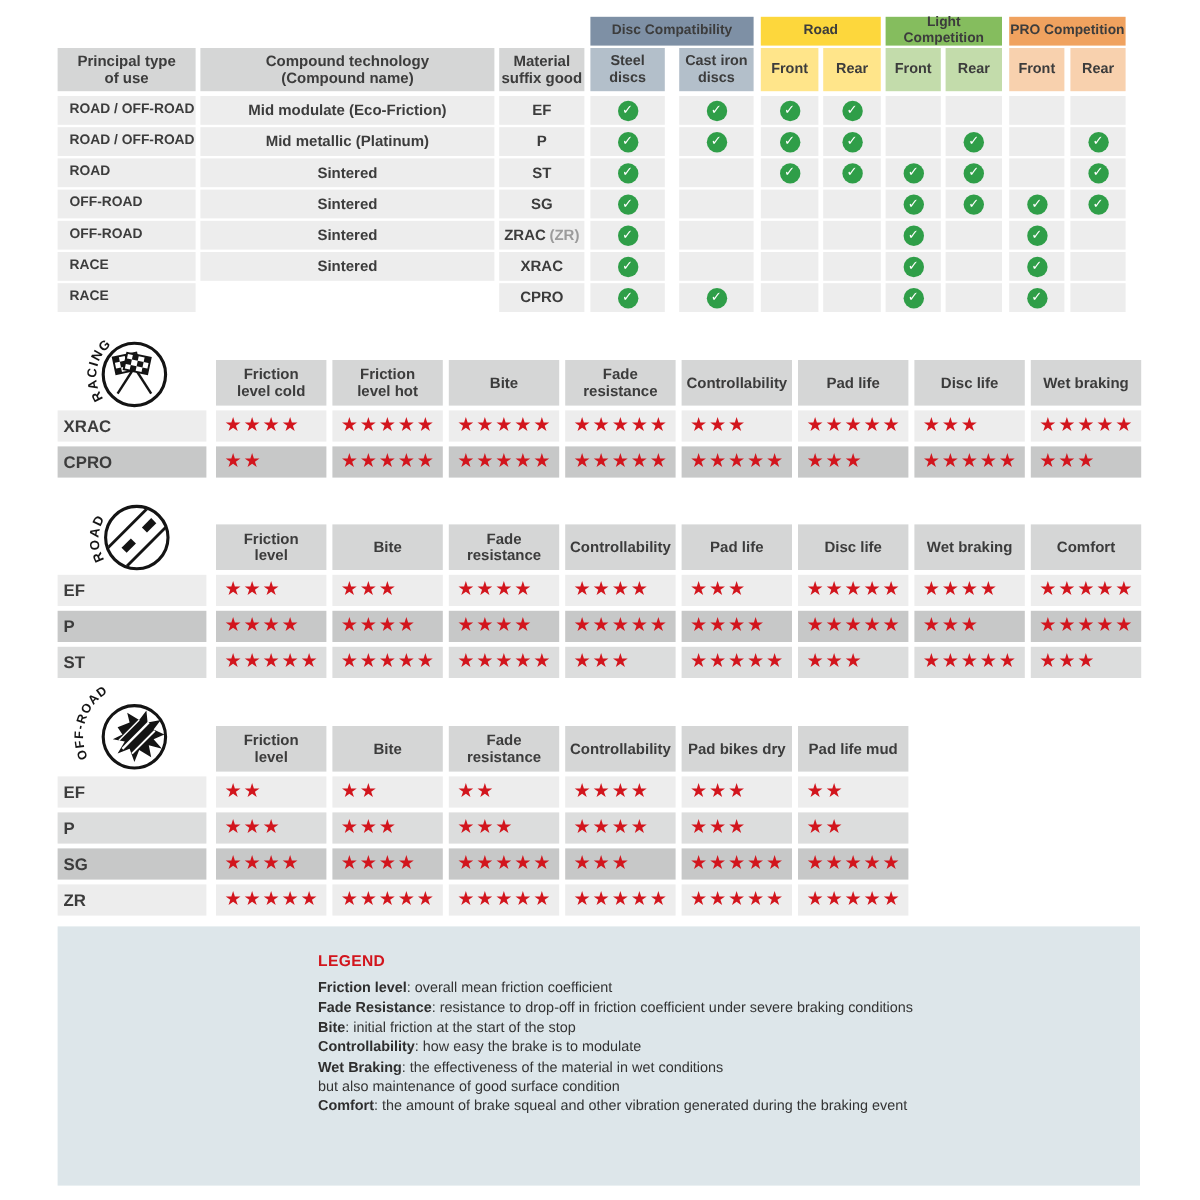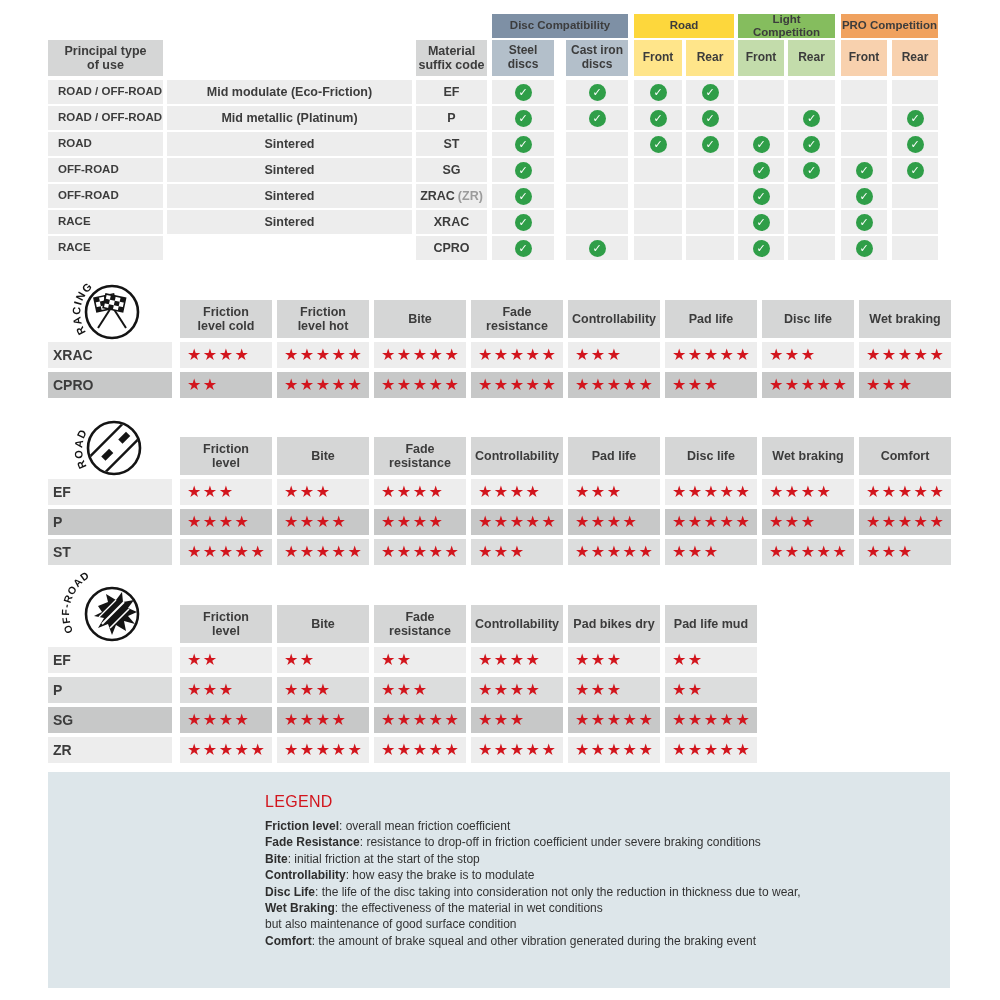--- a/index.html
+++ b/index.html
@@ -12,21 +12,21 @@
   .cell.left{justify-content:flex-start;text-align:left;padding-left:10px}
   .fs11{font-size:11.5px}.fs12{font-size:12px}.fs13{font-size:12.5px}.fs14{font-size:14px}
   .note{color:#9b9b9b;font-weight:700;margin-left:3px}
   .check{width:17px;height:17px;border-radius:50%;display:flex;align-items:center;
          justify-content:center;color:#fff;font-size:11px;font-weight:700;line-height:1}
   .starcell{justify-content:flex-start;padding-left:7px}
   .stars{font-size:16px;letter-spacing:1.5px;line-height:1;white-space:nowrap}
   .ratlabel{justify-content:flex-start;padding-left:5px;text-align:left}
   #legend-box{position:absolute;left:48px;top:772px;width:902px;height:216px}
   #legend-inner{position:absolute;left:217px;top:21px;width:660px}
-  #legend-title{font-size:16px;font-weight:400;margin-bottom:7px;letter-spacing:.3px}
+  #legend-title{font-size:13px;font-weight:700;margin-bottom:7px;letter-spacing:.3px}
   .legend-line{font-size:12px;line-height:16.4px;color:#333;font-weight:400}
   .legend-line b{font-weight:700;color:#2e2e2e}
   svg text{font-family:"Liberation Sans","DejaVu Sans",sans-serif}
 </style>
 </head>
 <body>
 
 <div id="page">
 
   <svg width="92" height="92" viewBox="0 0 92 92" style="position:absolute;left:62px;top:260px">
@@ -97,21 +97,20 @@
   </svg>
 
   <div id="legend-box" style="background: rgb(221, 230, 234);">
     <div id="legend-inner">
       <div id="legend-title" style="color: rgb(210, 21, 29);">LEGEND</div>
       <div id="legend-entries">
           <div class="legend-line"><b>Friction level</b>: overall mean friction coefficient</div>
           <div class="legend-line"><b>Fade Resistance</b>: resistance to drop-off in friction coefficient under severe braking conditions</div>
           <div class="legend-line"><b>Bite</b>: initial friction at the start of the stop</div>
           <div class="legend-line"><b>Controllability</b>: how easy the brake is to modulate</div>
-          <div class="legend-line"><b>Disc Life</b>: the life of the disc taking into consideration not only the reduction in thickness due to wear,</div>
           <div class="legend-line"><b>Wet Braking</b>: the effectiveness of the material in wet conditions</div>
           <div class="legend-line">but also maintenance of good surface condition</div>
           <div class="legend-line"><b>Comfort</b>: the amount of brake squeal and other vibration generated during the braking event</div>
         </div>
     </div>
   </div>
 
 <div class="cell fs11" style="left: 492px; top: 14px; width: 136px; height: 24px; background: rgb(126, 144, 165);">Disc Compatibility</div>
     <div class="cell fs12" style="left: 492px; top: 40px; width: 62px; height: 36px; background: rgb(179, 191, 202);">Steel
 discs</div>
@@ -121,22 +120,24 @@
     <div class="cell fs12" style="left: 634px; top: 40px; width: 48px; height: 36px; background: rgb(255, 229, 138);">Front</div>
     <div class="cell fs12" style="left: 686px; top: 40px; width: 48px; height: 36px; background: rgb(255, 229, 138);">Rear</div>
     <div class="cell fs11" style="left: 738px; top: 14px; width: 97px; height: 24px; background: rgb(133, 189, 94);">Light Competition</div>
     <div class="cell fs12" style="left: 738px; top: 40px; width: 46px; height: 36px; background: rgb(195, 220, 171);">Front</div>
     <div class="cell fs12" style="left: 788px; top: 40px; width: 47px; height: 36px; background: rgb(195, 220, 171);">Rear</div>
     <div class="cell fs11" style="left: 841px; top: 14px; width: 97px; height: 24px; background: rgb(240, 162, 95);">PRO Competition</div>
     <div class="cell fs12" style="left: 841px; top: 40px; width: 46px; height: 36px; background: rgb(248, 209, 174);">Front</div>
     <div class="cell fs12" style="left: 892px; top: 40px; width: 46px; height: 36px; background: rgb(248, 209, 174);">Rear</div>
     <div class="cell fs13" style="left: 48px; top: 40px; width: 115px; height: 36px; background: rgb(213, 214, 214);">Principal type
 of use</div>
+    <div class="cell fs13" style="left: 167px; top: 40px; width: 245px; height: 36px; background: rgb(213, 214, 214);">Compound technology
+(Compound name)</div>
     <div class="cell fs13" style="left: 416px; top: 40px; width: 71px; height: 36px; background: rgb(213, 214, 214);">Material
-suffix code</div>
+suffix good</div>
     <div class="cell left fs11" style="left: 48px; top: 80px; width: 115px; height: 24px; background: rgb(237, 237, 237);">ROAD / OFF-ROAD</div>
     <div class="cell fs13" style="left: 167px; top: 80px; width: 245px; height: 24px; background: rgb(237, 237, 237);">Mid modulate (Eco-Friction)</div>
     <div class="cell fs13" style="left: 416px; top: 80px; width: 71px; height: 24px; background: rgb(237, 237, 237);">EF</div>
     <div class="cell " style="left: 492px; top: 80px; width: 62px; height: 24px; background: rgb(237, 237, 237);"><span class="check" style="background: rgb(47, 158, 72);">✓</span></div>
     <div class="cell " style="left: 566px; top: 80px; width: 62px; height: 24px; background: rgb(237, 237, 237);"><span class="check" style="background: rgb(47, 158, 72);">✓</span></div>
     <div class="cell " style="left: 634px; top: 80px; width: 48px; height: 24px; background: rgb(237, 237, 237);"><span class="check" style="background: rgb(47, 158, 72);">✓</span></div>
     <div class="cell " style="left: 686px; top: 80px; width: 48px; height: 24px; background: rgb(237, 237, 237);"><span class="check" style="background: rgb(47, 158, 72);">✓</span></div>
     <div class="cell " style="left: 738px; top: 80px; width: 46px; height: 24px; background: rgb(237, 237, 237);"></div>
     <div class="cell " style="left: 788px; top: 80px; width: 47px; height: 24px; background: rgb(237, 237, 237);"></div>
     <div class="cell " style="left: 841px; top: 80px; width: 46px; height: 24px; background: rgb(237, 237, 237);"></div>

